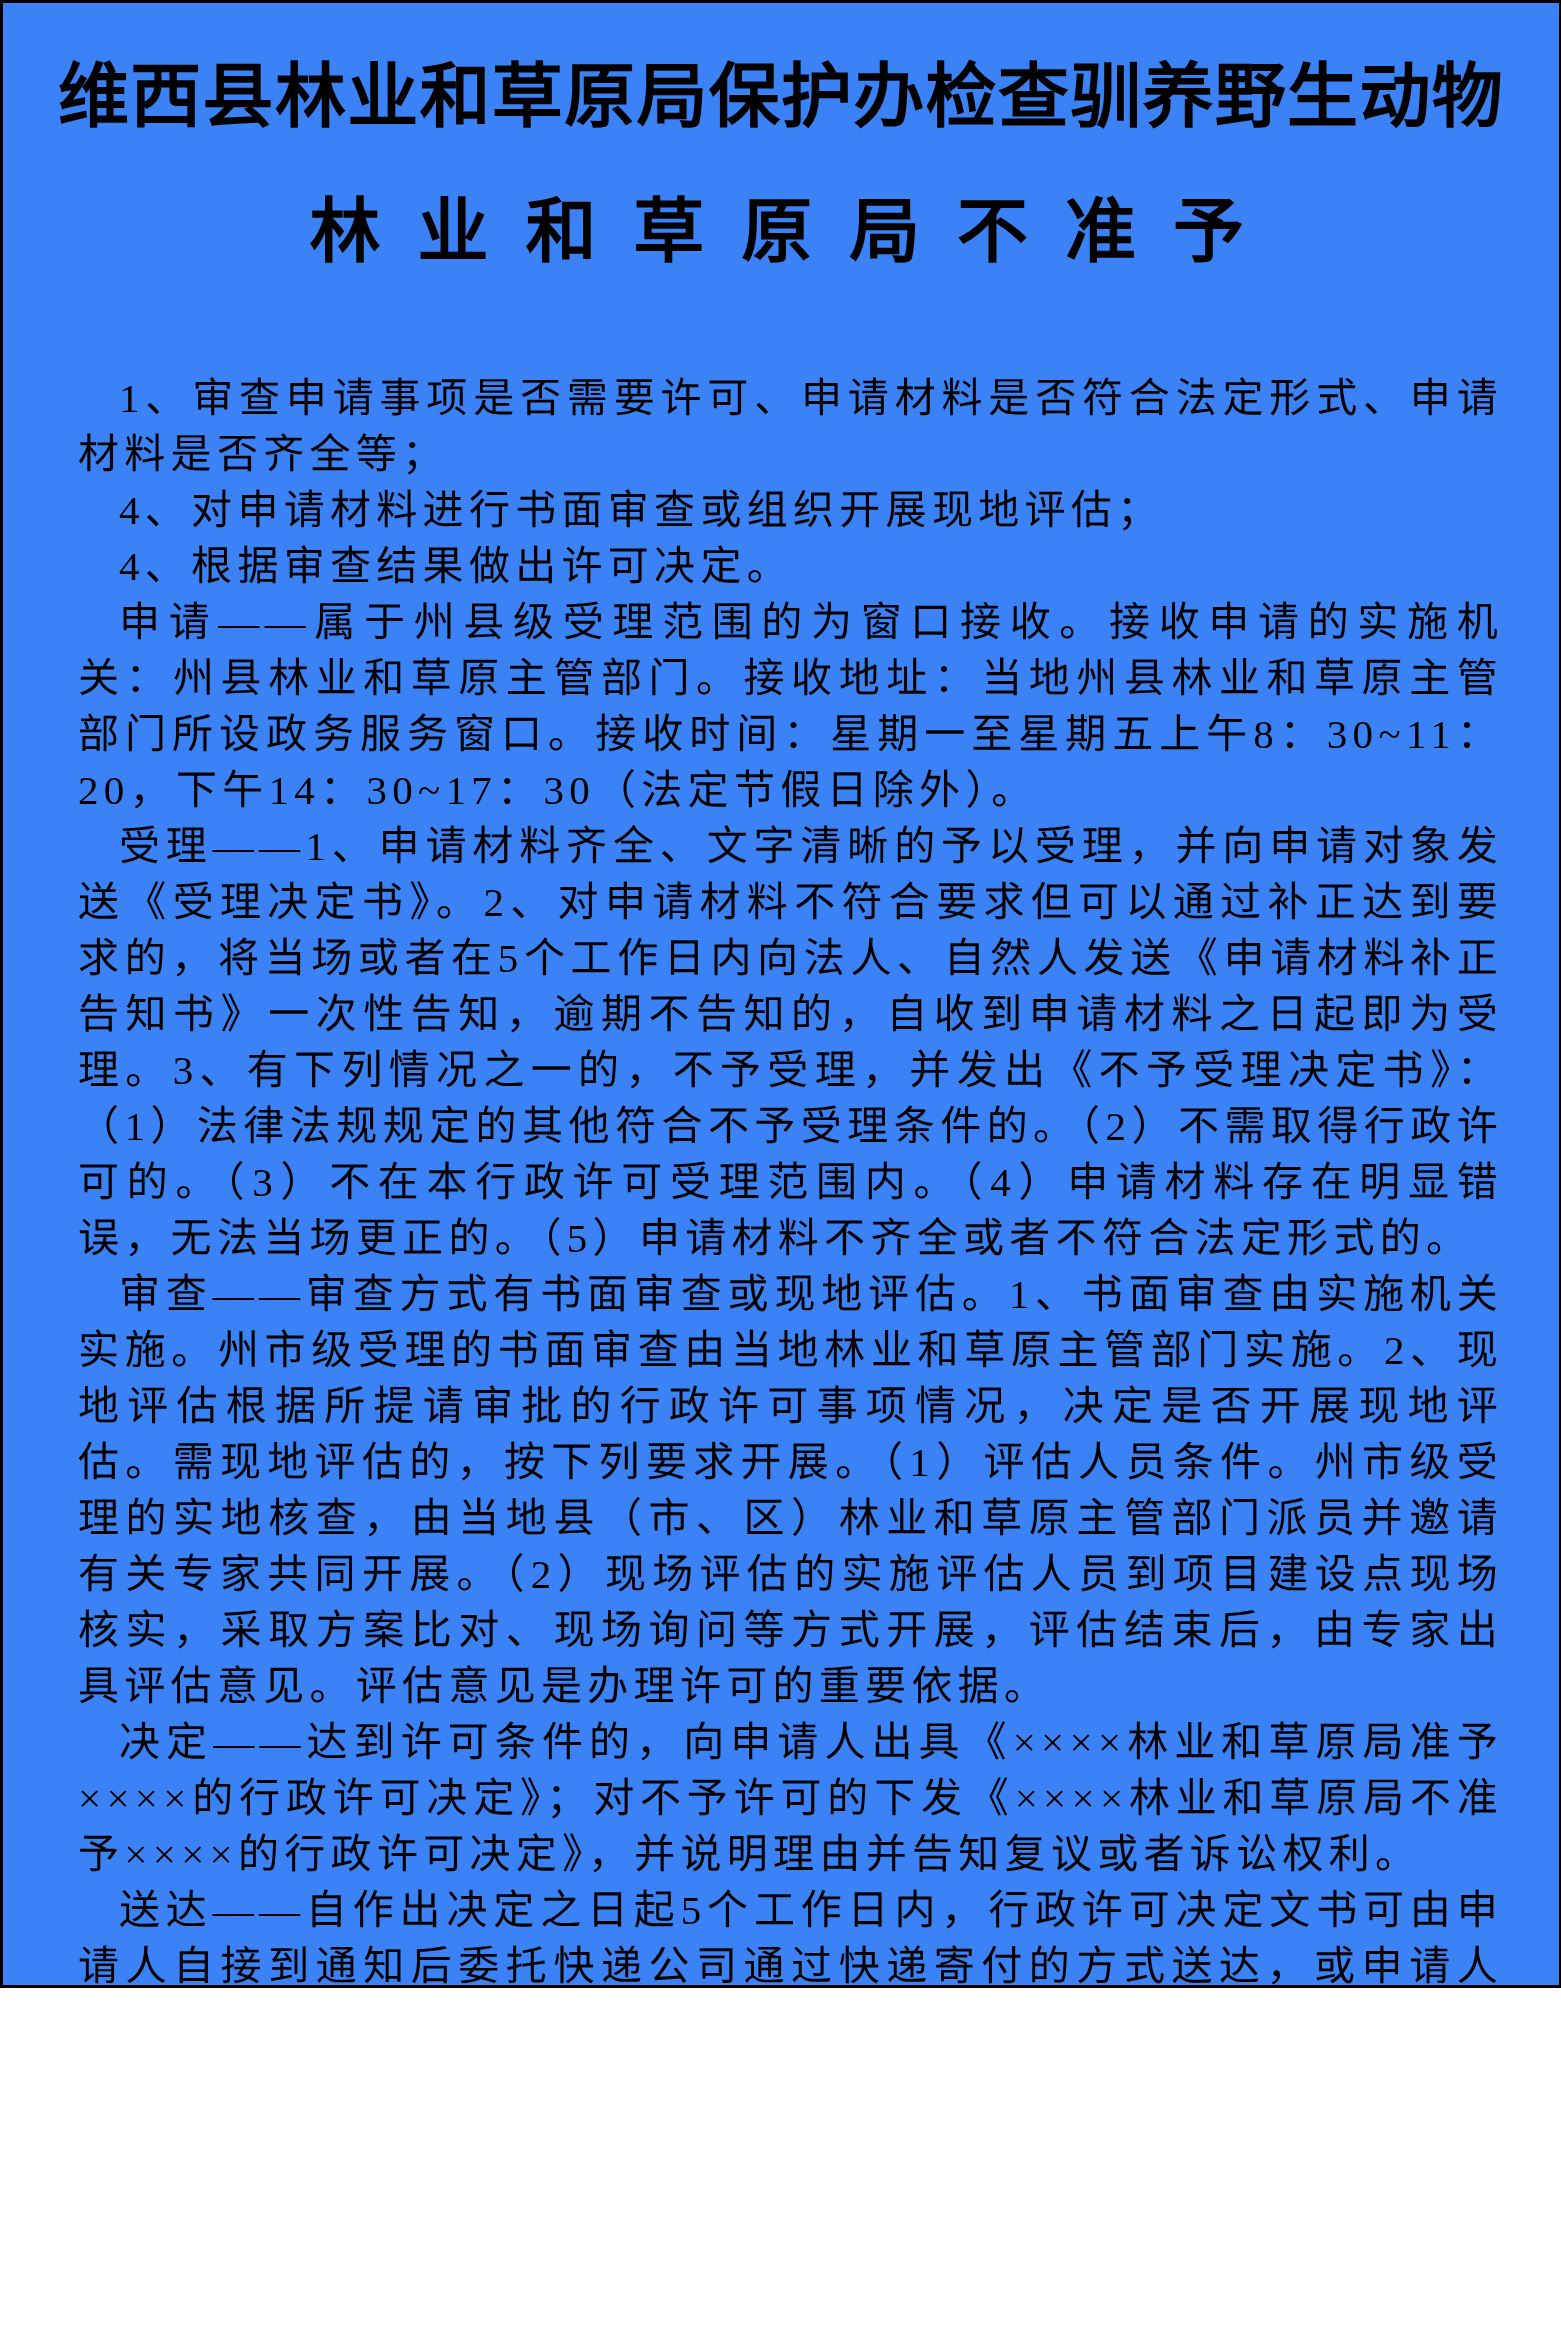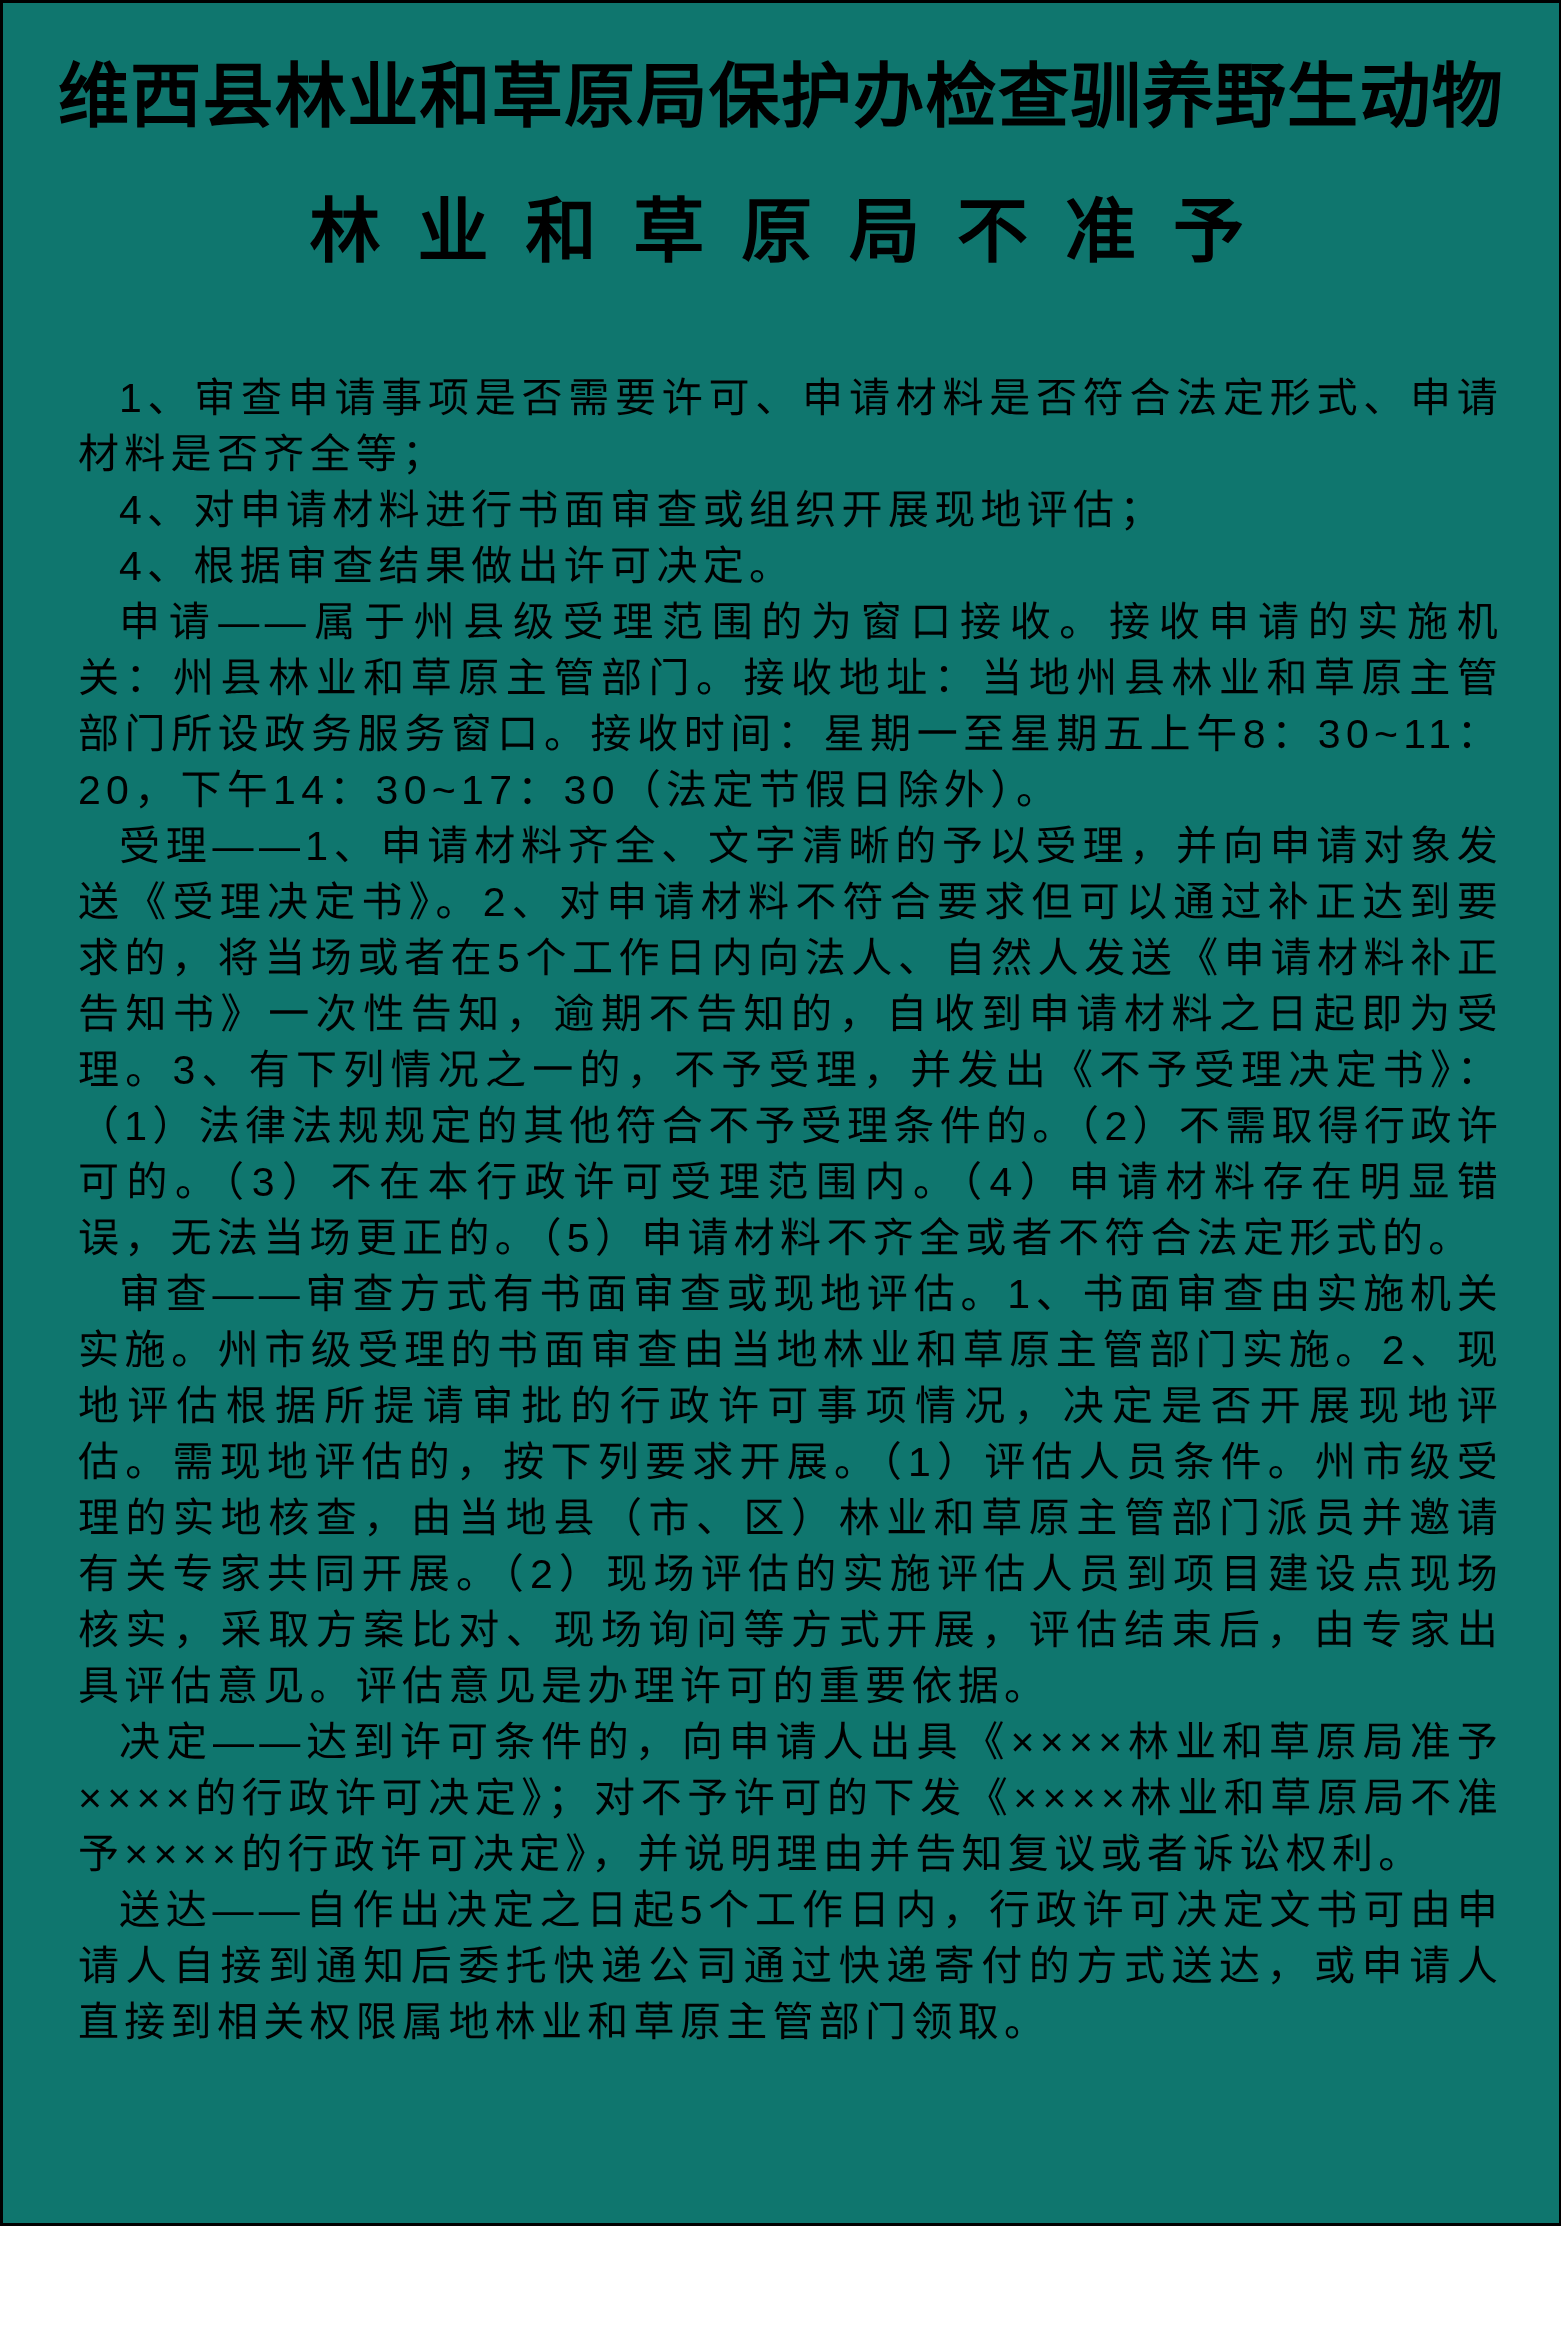--- a/index.html
+++ b/index.html
@@ -3,23 +3,23 @@
 <meta charset="utf-8">
 <style>
   html, body {
     margin: 0;
     padding: 0;
     background: #ffffff;
   }
   .page {
     position: relative;
     width: 1562px;
-    height: 2226px;
+    height: 1988px;
     box-sizing: border-box;
-    background: #0f766e;
+    background: #3b82f6;
     border: 3.3px solid #000000;
     overflow: hidden;
     font-family: "Liberation Sans", "DejaVu Sans", sans-serif;
     color: #000000;
   }
   .doc-title {
     margin: 26.4px 40px 0 40px;
     text-align: center;
     font-weight: 900;
   }
@@ -41,20 +41,21 @@
     font-size: 41px;
     line-height: 56px;
     letter-spacing: 5.3px;
     text-align: justify;
     text-justify: inter-character;
   }
   .doc-body p {
     margin: 0;
     padding: 0;
     text-indent: 41px;
+    font-family: Liberation Serif, serif;
   }
 </style>
 </head>
 <body>
 
 <div class="page">
 
   <div class="doc-title">
     <div class="title-line-1">维西县林业和草原局保护办检查驯养野生动物</div>
     <div class="title-line-2">林业和草原局不准予</div>

